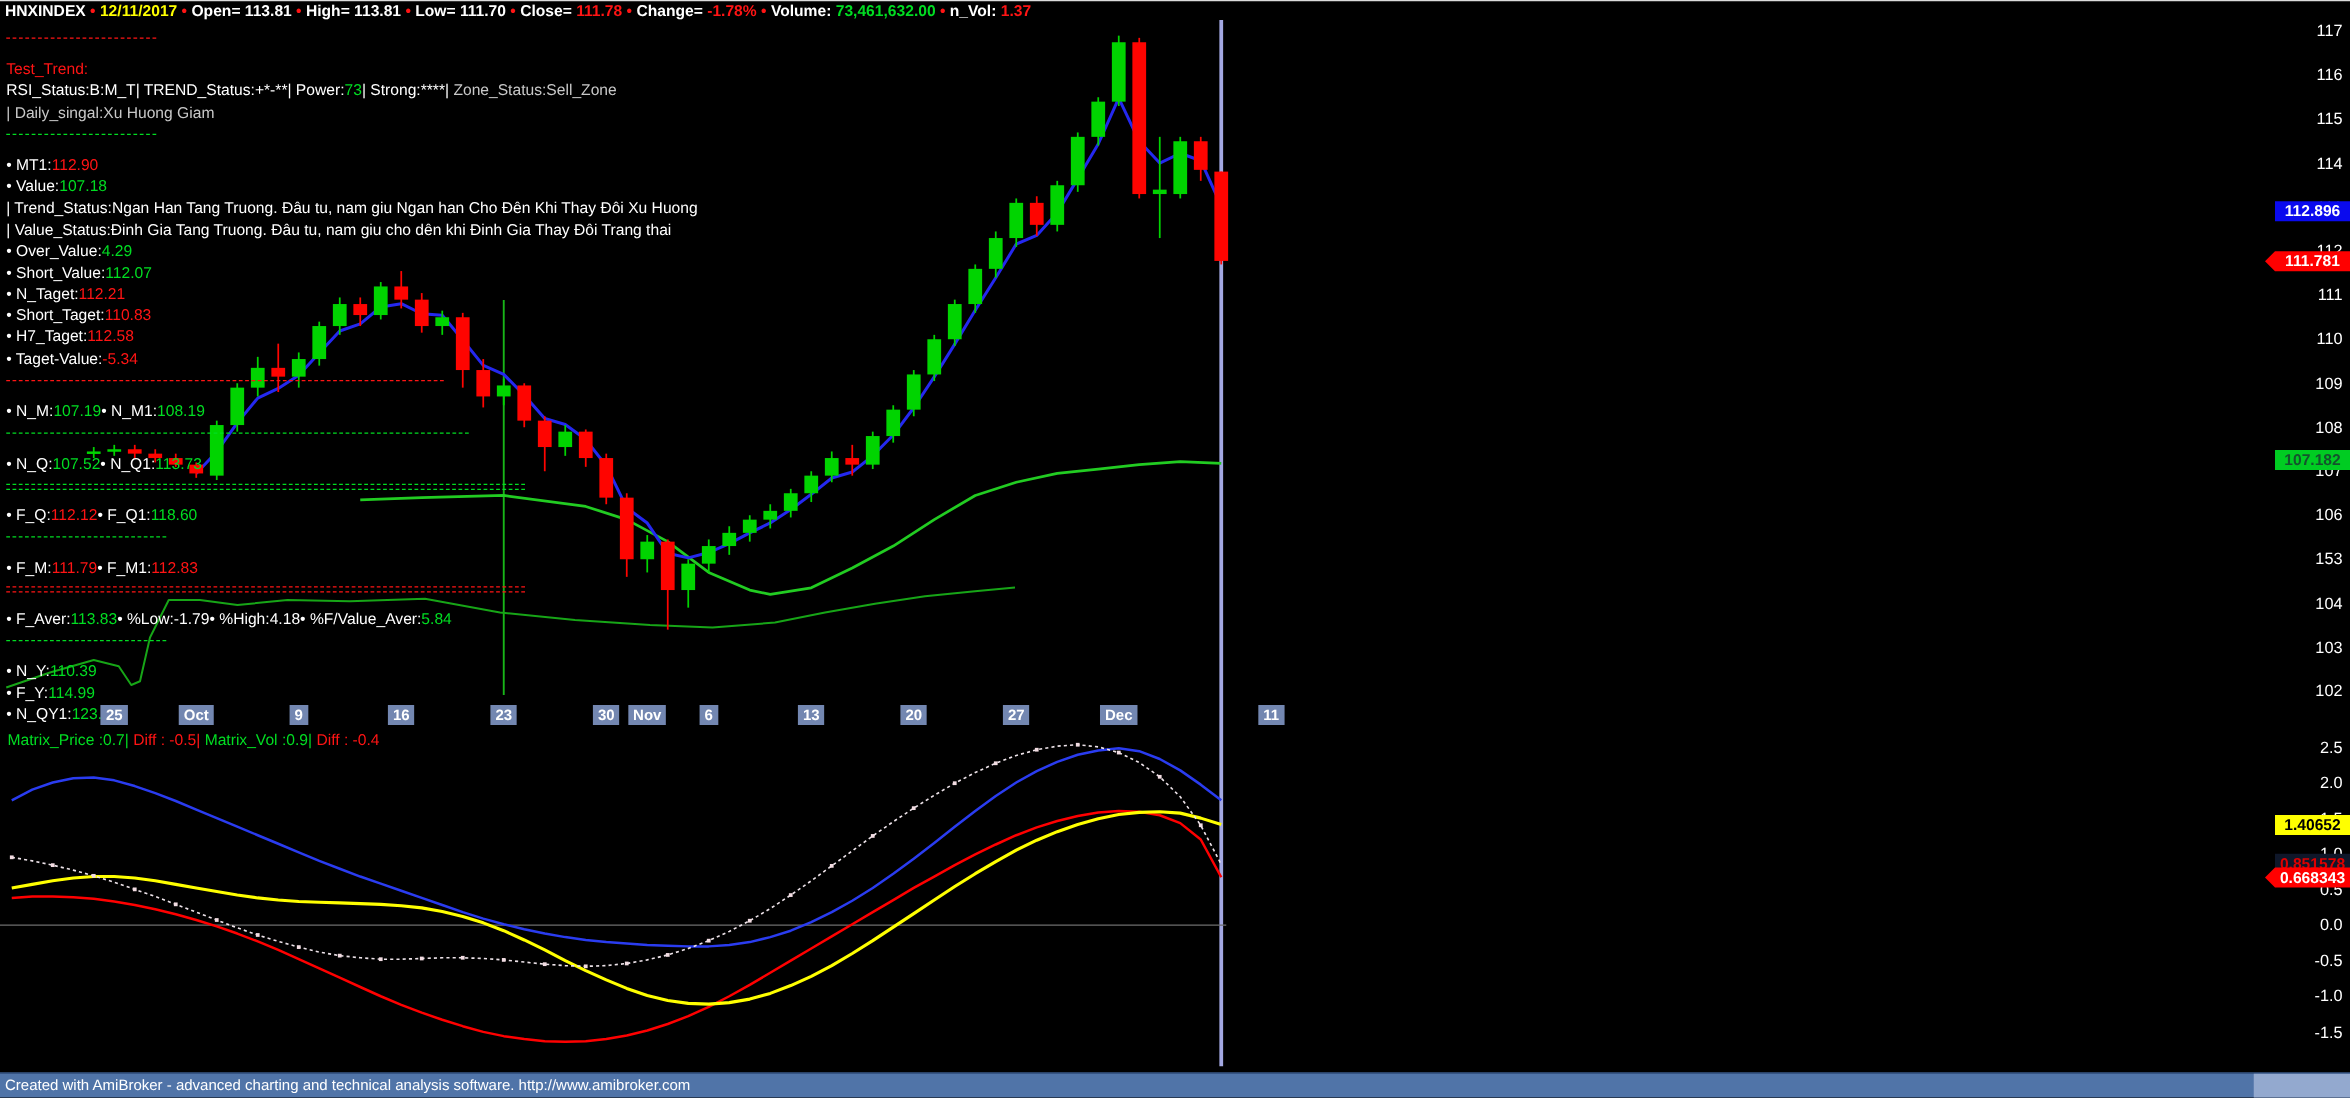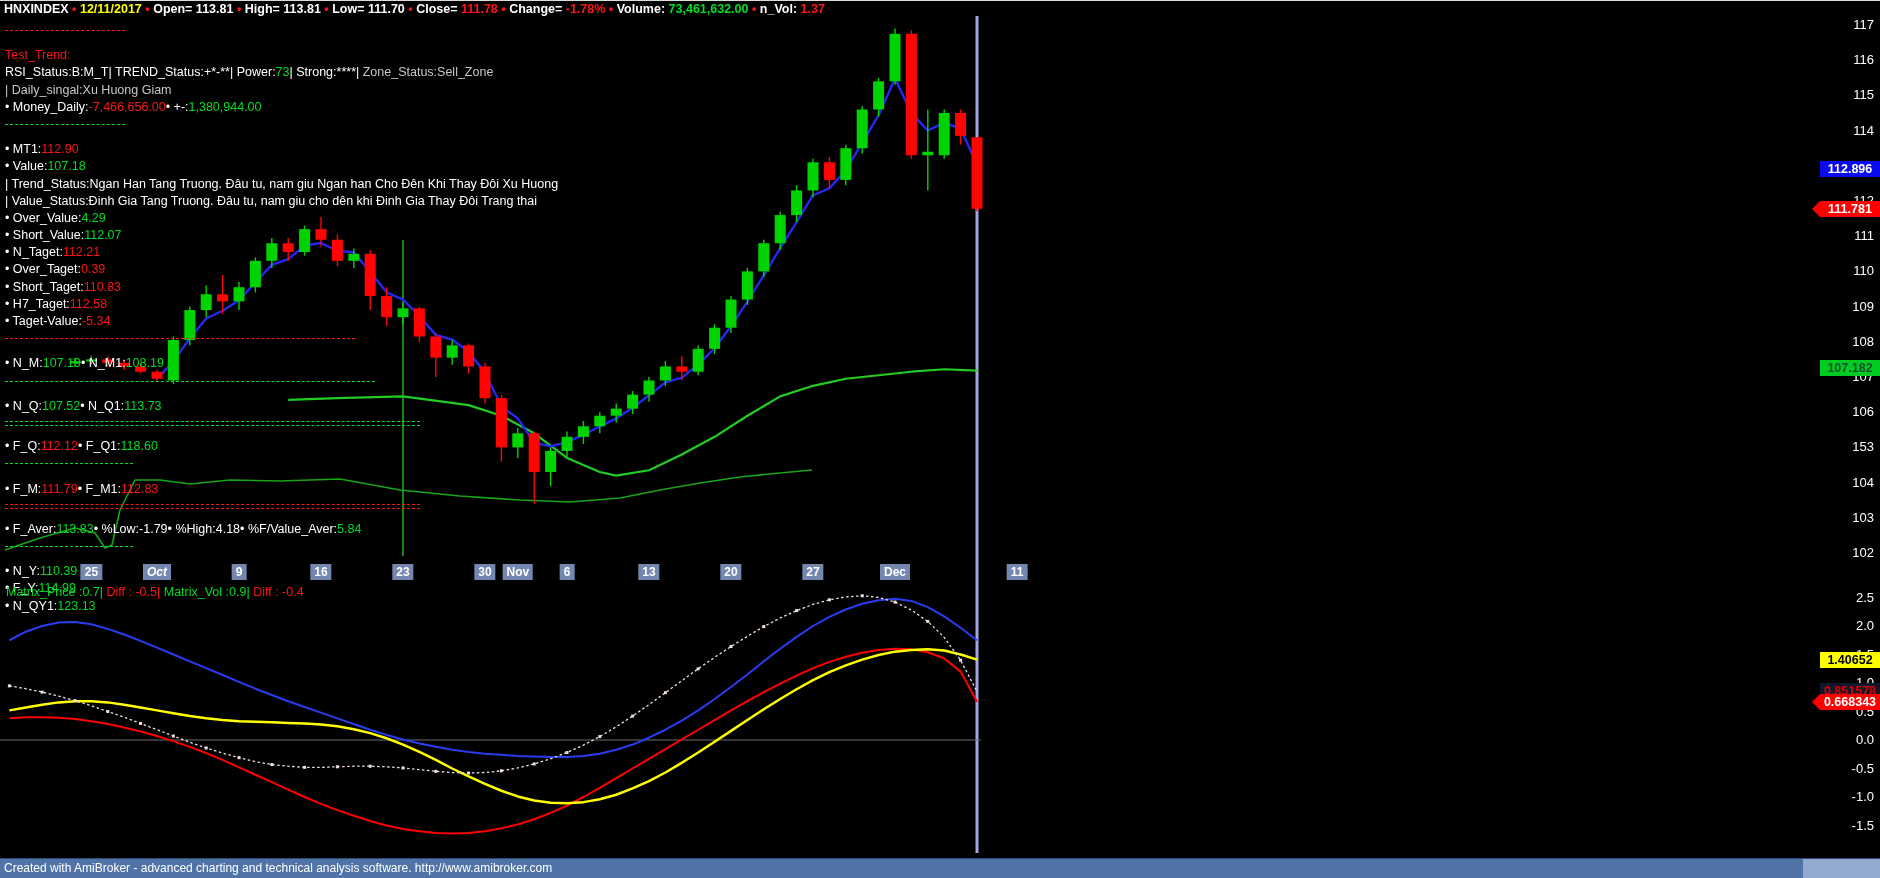--- a/index.html
+++ b/index.html
@@ -189,32 +189,30 @@
     <rect x="926.3" y="619.94" width="3" height="3" fill="#f2dce2"></rect>
     <rect x="959.0999999999999" y="658.7" width="3" height="3" fill="#f2dce2"></rect>
   </svg>
 <div id="info-panel">
     <div class="info-row">
       <div class="sep" style="width: 120px; border-color: rgb(255, 20, 20);"></div>
     </div>
     <div class="info-row"><span style="color: rgb(255, 20, 20);">Test_Trend:</span></div>
     <div class="info-row"><span style="color: rgb(255, 255, 255);">RSI_Status:B:M_T| TREND_Status:+*-**| Power:</span><span style="color: rgb(0, 221, 34);">73</span><span style="color: rgb(255, 255, 255);">| Strong:****| </span><span style="color: rgb(200, 200, 200);">Zone_Status:Sell_Zone</span></div>
     <div class="info-row"><span style="color: rgb(200, 200, 200);">| Daily_singal:Xu Huong Giam</span></div>
-    <div class="info-row"><span style="color: rgb(255, 255, 255);">• Money_Daily:</span><span style="color: rgb(255, 20, 20);">-7,466,656.00</span><span style="color: rgb(255, 255, 255);">• +-:</span><span style="color: rgb(0, 221, 34);">1,380,944.00</span></div>
     <div class="info-row">
       <div class="sep" style="width: 120px; border-color: rgb(0, 221, 34);"></div>
     </div>
     <div class="info-row"><span style="color: rgb(255, 255, 255);">• MT1:</span><span style="color: rgb(255, 20, 20);">112.90</span></div>
     <div class="info-row"><span style="color: rgb(255, 255, 255);">• Value:</span><span style="color: rgb(0, 221, 34);">107.18</span></div>
     <div class="info-row"><span style="color: rgb(255, 255, 255);">| Trend_Status:Ngan Han Tang Truong. Đâu tu, nam giu Ngan han Cho Đên Khi Thay Đôi Xu Huong</span></div>
     <div class="info-row"><span style="color: rgb(255, 255, 255);">| Value_Status:Đinh Gia Tang Truong. Đâu tu, nam giu cho dên khi Đinh Gia Thay Đôi Trang thai</span></div>
     <div class="info-row"><span style="color: rgb(255, 255, 255);">• Over_Value:</span><span style="color: rgb(0, 221, 34);">4.29</span></div>
     <div class="info-row"><span style="color: rgb(255, 255, 255);">• Short_Value:</span><span style="color: rgb(0, 221, 34);">112.07</span></div>
     <div class="info-row"><span style="color: rgb(255, 255, 255);">• N_Taget:</span><span style="color: rgb(255, 20, 20);">112.21</span></div>
-    <div class="info-row"><span style="color: rgb(255, 255, 255);">• Over_Taget:</span><span style="color: rgb(255, 20, 20);">0.39</span></div>
     <div class="info-row"><span style="color: rgb(255, 255, 255);">• Short_Taget:</span><span style="color: rgb(255, 20, 20);">110.83</span></div>
     <div class="info-row"><span style="color: rgb(255, 255, 255);">• H7_Taget:</span><span style="color: rgb(255, 20, 20);">112.58</span></div>
     <div class="info-row"><span style="color: rgb(255, 255, 255);">• Taget-Value:</span><span style="color: rgb(255, 20, 20);">-5.34</span></div>
     <div class="info-row">
       <div class="sep" style="width: 350px; border-color: rgb(255, 20, 20);"></div>
     </div>
     <div class="info-row"><span style="color: rgb(255, 255, 255);">• N_M:</span><span style="color: rgb(0, 221, 34);">107.19</span><span style="color: rgb(255, 255, 255);">• N_M1:</span><span style="color: rgb(0, 221, 34);">108.19</span></div>
     <div class="info-row">
       <div class="sep" style="width: 370px; border-color: rgb(0, 221, 34);"></div>
     </div>
@@ -233,21 +231,21 @@
     <div class="info-row"><span style="color: rgb(255, 255, 255);">• F_Aver:</span><span style="color: rgb(0, 221, 34);">113.83</span><span style="color: rgb(255, 255, 255);">• %Low:</span><span style="color: rgb(255, 255, 255);">-1.79</span><span style="color: rgb(255, 255, 255);">• %High:</span><span style="color: rgb(255, 255, 255);">4.18</span><span style="color: rgb(255, 255, 255);">• %F/Value_Aver:</span><span style="color: rgb(0, 221, 34);">5.84</span></div>
     <div class="info-row">
       <div class="sep" style="width: 128px; border-color: rgb(0, 221, 34);"></div>
     </div>
     <div class="info-row"><span style="color: rgb(255, 255, 255);">• N_Y:</span><span style="color: rgb(0, 221, 34);">110.39</span></div>
     <div class="info-row"><span style="color: rgb(255, 255, 255);">• F_Y:</span><span style="color: rgb(0, 221, 34);">114.99</span></div>
     <div class="info-row"><span style="color: rgb(255, 255, 255);">• N_QY1:</span><span style="color: rgb(0, 221, 34);">123.13</span></div>
   </div>
 <div id="date-axis">
     <div class="date-label" style="left: 91.4px;">25</div>
-    <div class="date-label" style="left: 157px; font-style: italic;">Oct</div>
+    <div class="date-label" style="left: 157px;">Oct</div>
     <div class="date-label" style="left: 239px;">9</div>
     <div class="date-label" style="left: 321px;">16</div>
     <div class="date-label" style="left: 403px;">23</div>
     <div class="date-label" style="left: 485px;">30</div>
     <div class="date-label" style="left: 517.8px;">Nov</div>
     <div class="date-label" style="left: 567px;">6</div>
     <div class="date-label" style="left: 649px;">13</div>
     <div class="date-label" style="left: 731px;">20</div>
     <div class="date-label" style="left: 813px;">27</div>
     <div class="date-label" style="left: 895px;">Dec</div>

